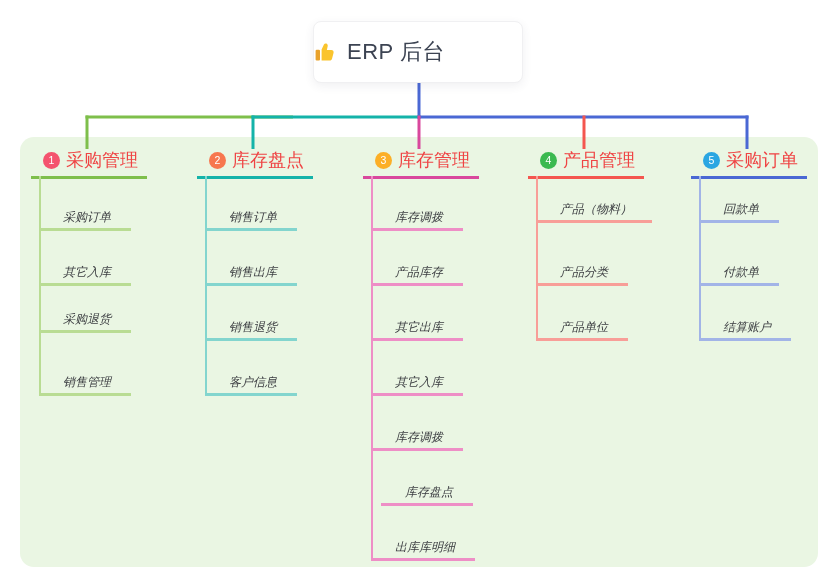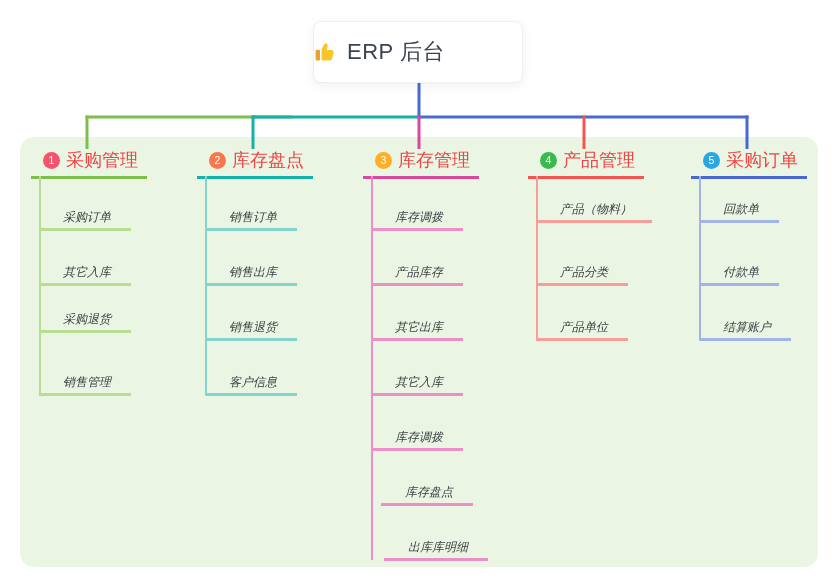--- a/index.html
+++ b/index.html
@@ -132,21 +132,21 @@
   </div>
       <div class="child-node" style="left: 371px; top: 369px; border-bottom-color: rgb(238, 142, 198); text-align: center;">
     <span class="child-label">其它入库</span>
   </div>
       <div class="child-node" style="left: 371px; top: 424px; border-bottom-color: rgb(238, 142, 198);">
     <span class="child-label">库存调拨</span>
   </div>
       <div class="child-node" style="left: 381px; top: 479px; border-bottom-color: rgb(238, 142, 198);">
     <span class="child-label">库存盘点</span>
   </div>
-      <div class="child-node" style="left: 371px; top: 534px; border-bottom-color: rgb(238, 142, 198); margin-left: 13px;">
+      <div class="child-node" style="left: 371px; top: 534px; border-bottom-color: rgb(238, 142, 198);">
     <span class="child-label">出库库明细</span>
   </div>
       <div class="branch-title" style="left: 528px; top: 146px;">
     <span class="badge" style="background: rgb(59, 185, 80);">4</span>
     <span class="branch-title-label">产品管理</span>
   </div>
       <div class="child-node" style="left: 536px; top: 196px; border-bottom-color: rgb(248, 158, 152);">
     <span class="child-label">产品（物料）</span>
   </div>
       <div class="child-node" style="left: 536px; top: 259px; border-bottom-color: rgb(248, 158, 152);">

